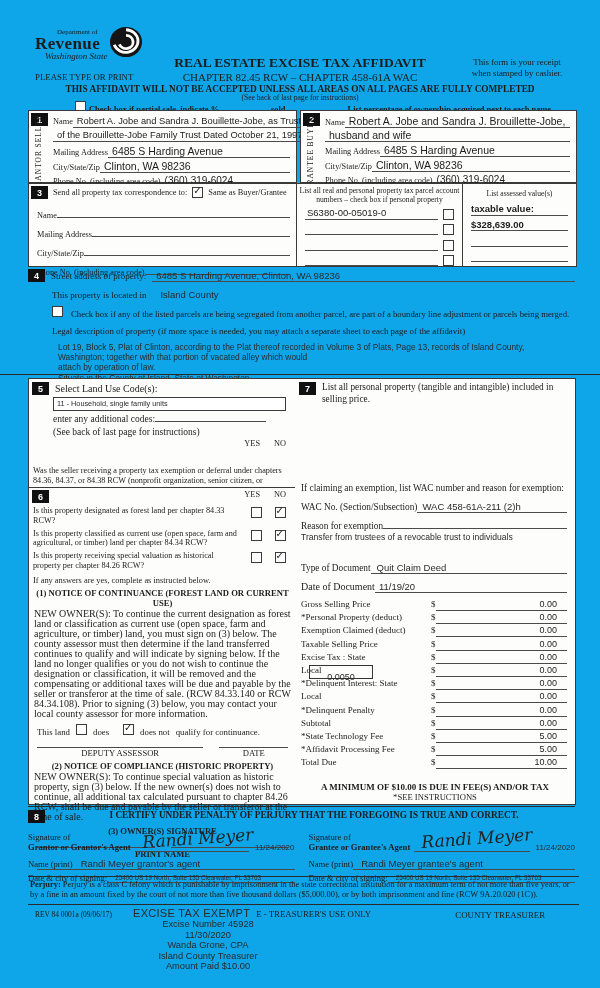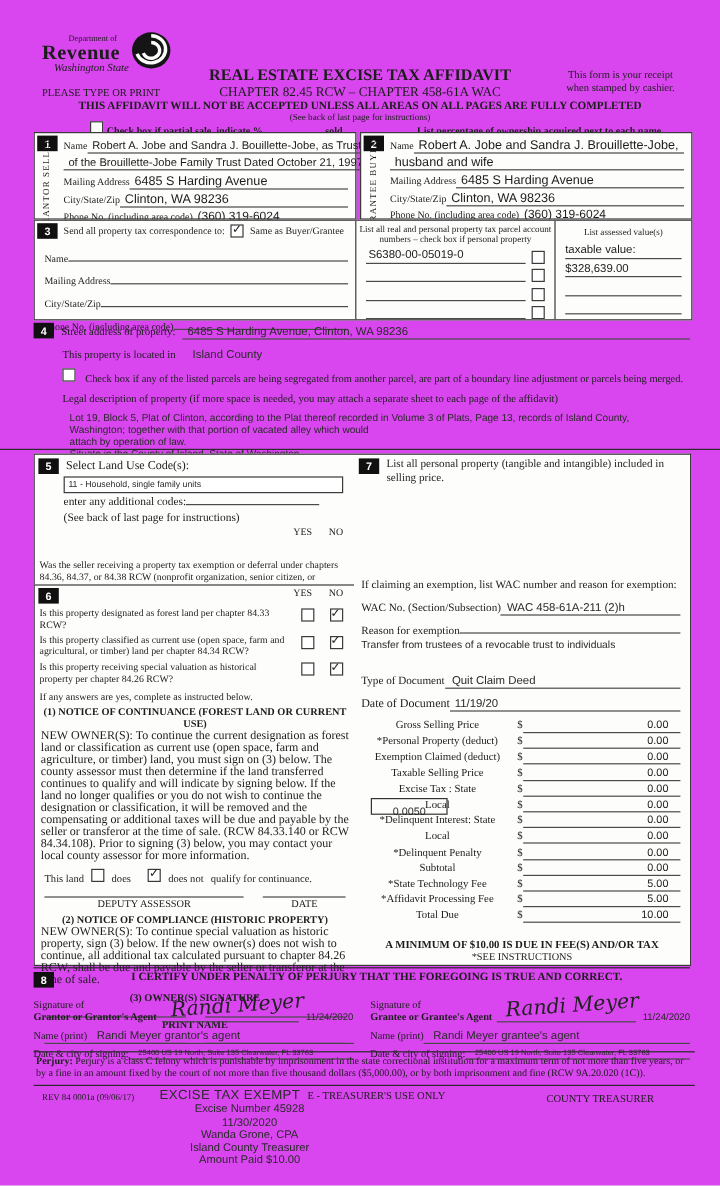--- a/index.html
+++ b/index.html
@@ -1,16 +1,16 @@
 <!DOCTYPE html>
 <html><head>
 <meta charset="utf-8">
 <style>
   html,body{margin:0;padding:0;background:#e8e8e8;}
-  .page{position:relative;width:600px;height:988px;margin:0 auto;background:#d946ef;
+  .page{position:relative;width:600px;height:988px;margin:0 auto;background:#0ea5e9;
         font-family:"Liberation Serif",serif;color:#1c1c1c;overflow:hidden;}
   .b{font-weight:bold;}
   .i{font-style:italic;}
   .badge{display:inline-flex;align-items:center;justify-content:center;background:#101010;color:#fff;
          width:17px;height:13px;font-size:9px;font-weight:bold;font-family:"Liberation Sans",sans-serif;flex:0 0 auto;}
   .cb{display:inline-block;width:9px;height:9px;border:1px solid #3a3a3a;background:#fff;position:relative;
       vertical-align:-1px;flex:0 0 auto;}
   .cb.checked::after{content:"\2713";position:absolute;left:0px;top:-3px;font-size:10px;color:#222;}
   .ul{border-bottom:1px solid #4a4a4a;}
   .fill{font-family:"Liberation Sans",sans-serif;color:#2a2a2a;}
@@ -27,21 +27,21 @@
   .prow{display:flex;align-items:flex-end;gap:5px;margin:3px 8px 0 8px;}
   .prow .pnum{flex:1;border-bottom:1px solid #4a4a4a;font-family:"Liberation Sans",sans-serif;font-size:9.5px;
               line-height:11.5px;min-height:11.5px;padding-left:2px;}
   .arow{margin:3px 8px 0 8px;border-bottom:1px solid #4a4a4a;font-family:"Liberation Sans",sans-serif;
         font-size:9.5px;line-height:11.5px;min-height:11.5px;}
   .ynhead{display:flex;justify-content:flex-end;gap:14px;font-size:8.3px;padding-right:10px;}
   .qrow{display:flex;align-items:flex-start;margin-top:3px;}
   .qrow .qtxt{flex:1;font-size:8.2px;line-height:9.8px;padding-right:6px;}
   .qrow .qcb{width:24px;display:flex;justify-content:center;padding-top:1px;}
   .feerow{display:flex;align-items:baseline;height:13.2px;}
-  .feerow .flab{width:127px;text-align:center;font-size:9px;white-space:nowrap;}
+  .feerow .flab{width:127px;text-align:left;font-size:9px;white-space:nowrap;}
   .feerow .fdol{font-size:9px;padding-left:3px;}
   .feerow .fline{flex:1;border-bottom:1px solid #4a4a4a;text-align:right;font-family:"Liberation Sans",sans-serif;
                  font-size:9px;padding-right:10px;line-height:11px;}
   .ctitle{font-size:8.6px;font-weight:bold;text-align:center;margin-top:3px;}
   .para{font-size:10px;line-height:10px;text-align:left;}
   .script{font-family:"DejaVu Serif",serif;font-style:italic;font-size:17px;transform:rotate(-4deg);
           transform-origin:left bottom;white-space:nowrap;color:#222;}
   .hline{position:absolute;left:0;right:0;border-top:1.6px solid #2a2a2a;}
   .sigline{border-bottom:1px solid #4a4a4a;}
 </style>
@@ -185,21 +185,21 @@
           </div>
 
           <div class="prow">
             <span class="pnum"></span>
             <span class="cb"></span>
           </div>
         </div>
     </div>
     <div style="flex:1;">
       <div class="colhead" style="padding-top:5px;">List assessed value(s)</div>
-      <div style="margin-top:5px;">
+      <div style="margin-top:5px;font-weight:bold;">
 
           <div class="arow">taxable value:</div>
 
           <div class="arow">$328,639.00</div>
 
           <div class="arow"></div>
 
           <div class="arow"></div>
         </div>
     </div>

